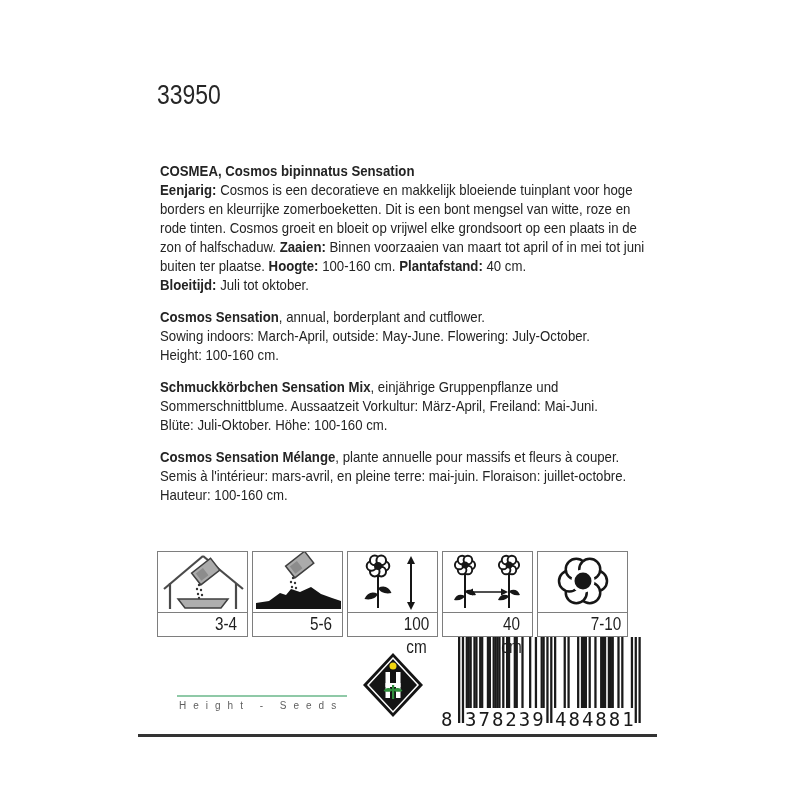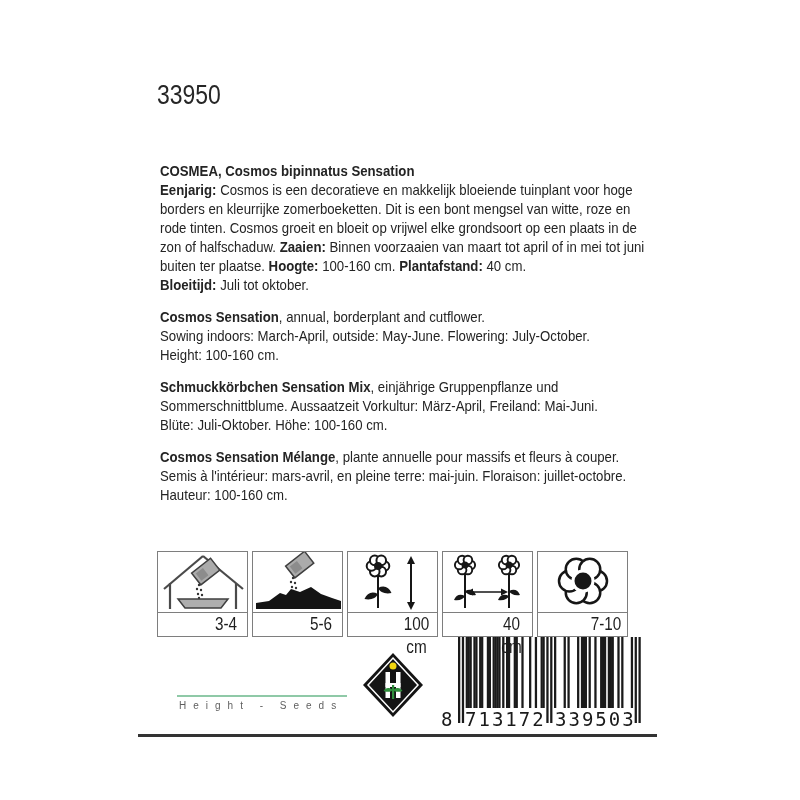--- a/index.html
+++ b/index.html
@@ -266,19 +266,19 @@
         <rect x="149.76" y="0" width="2.27" height="71" fill="#1a1a1a"></rect>
         <rect x="151.68" y="0" width="2.27" height="71" fill="#1a1a1a"></rect>
         <rect x="153.60" y="0" width="2.27" height="71" fill="#1a1a1a"></rect>
         <rect x="159.36" y="0" width="2.27" height="71" fill="#1a1a1a"></rect>
         <rect x="163.20" y="0" width="2.27" height="71" fill="#1a1a1a"></rect>
         <rect x="172.80" y="0" width="2.27" height="71" fill="#1a1a1a"></rect>
         <rect x="176.64" y="0" width="2.27" height="86" fill="#1a1a1a"></rect>
         <rect x="180.48" y="0" width="2.27" height="86" fill="#1a1a1a"></rect>
       </svg>
     <div class="bc-digit bc-first">8</div>
-    <div class="bc-group bc-left">713172</div>
-    <div class="bc-group bc-right">339503</div>
+    <div class="bc-group bc-left">378239</div>
+    <div class="bc-group bc-right">484881</div>
   </div>
 
   <div class="bottomrule"></div>
 
 </div>
 
 </body></html>

